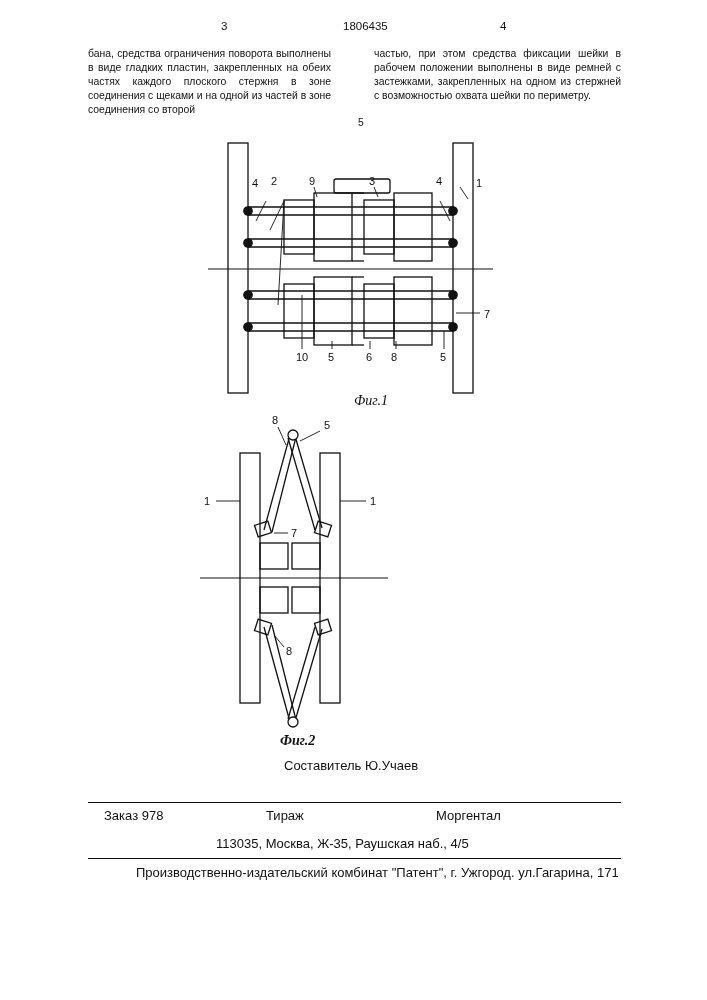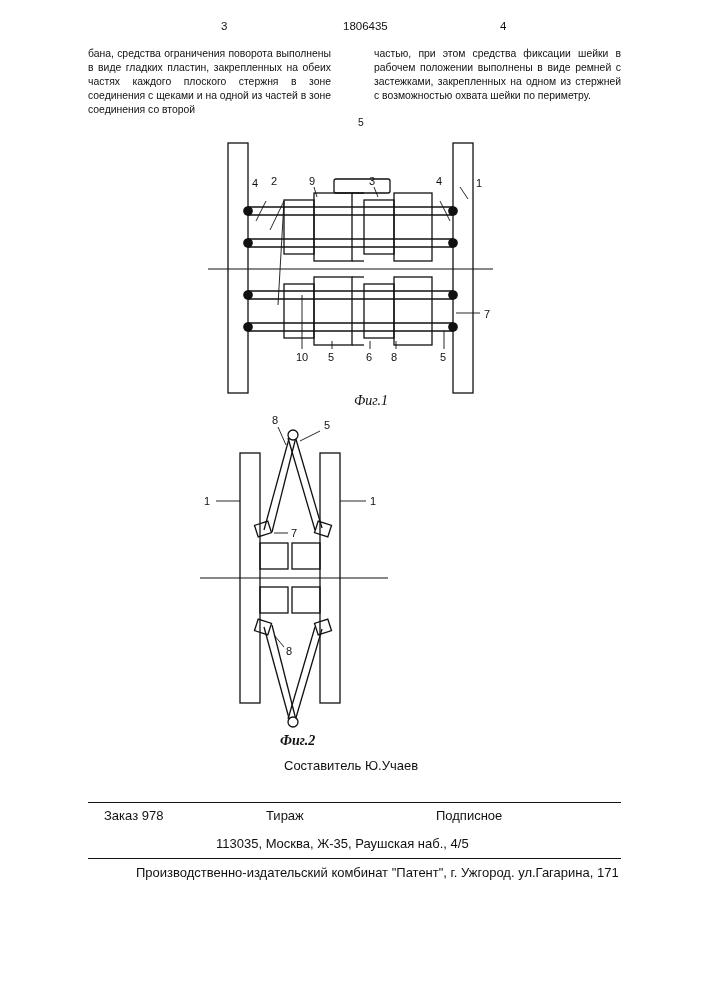--- a/index.html
+++ b/index.html
@@ -252,21 +252,21 @@
 
   <div class="footer">
     <div class="f-row">
       <span class="f-compiler">Составитель Ю.Учаев</span>
     </div>
 
     <div class="rule rule1"></div>
 
     <span class="f-order">Заказ 978</span>
     <span class="f-tirazh">Тираж</span>
-    <span class="f-podpis">Подписное</span>
+    <span class="f-podpis">Моргентал</span>
 
     <span class="f-addr">113035, Москва, Ж-35, Раушская наб., 4/5</span>
 
     <div class="rule rule2"></div>
 
     <span class="f-combine">Производственно-издательский комбинат "Патент", г. Ужгород. ул.Гагарина, 171</span>
   </div>
 
 </div>
 

